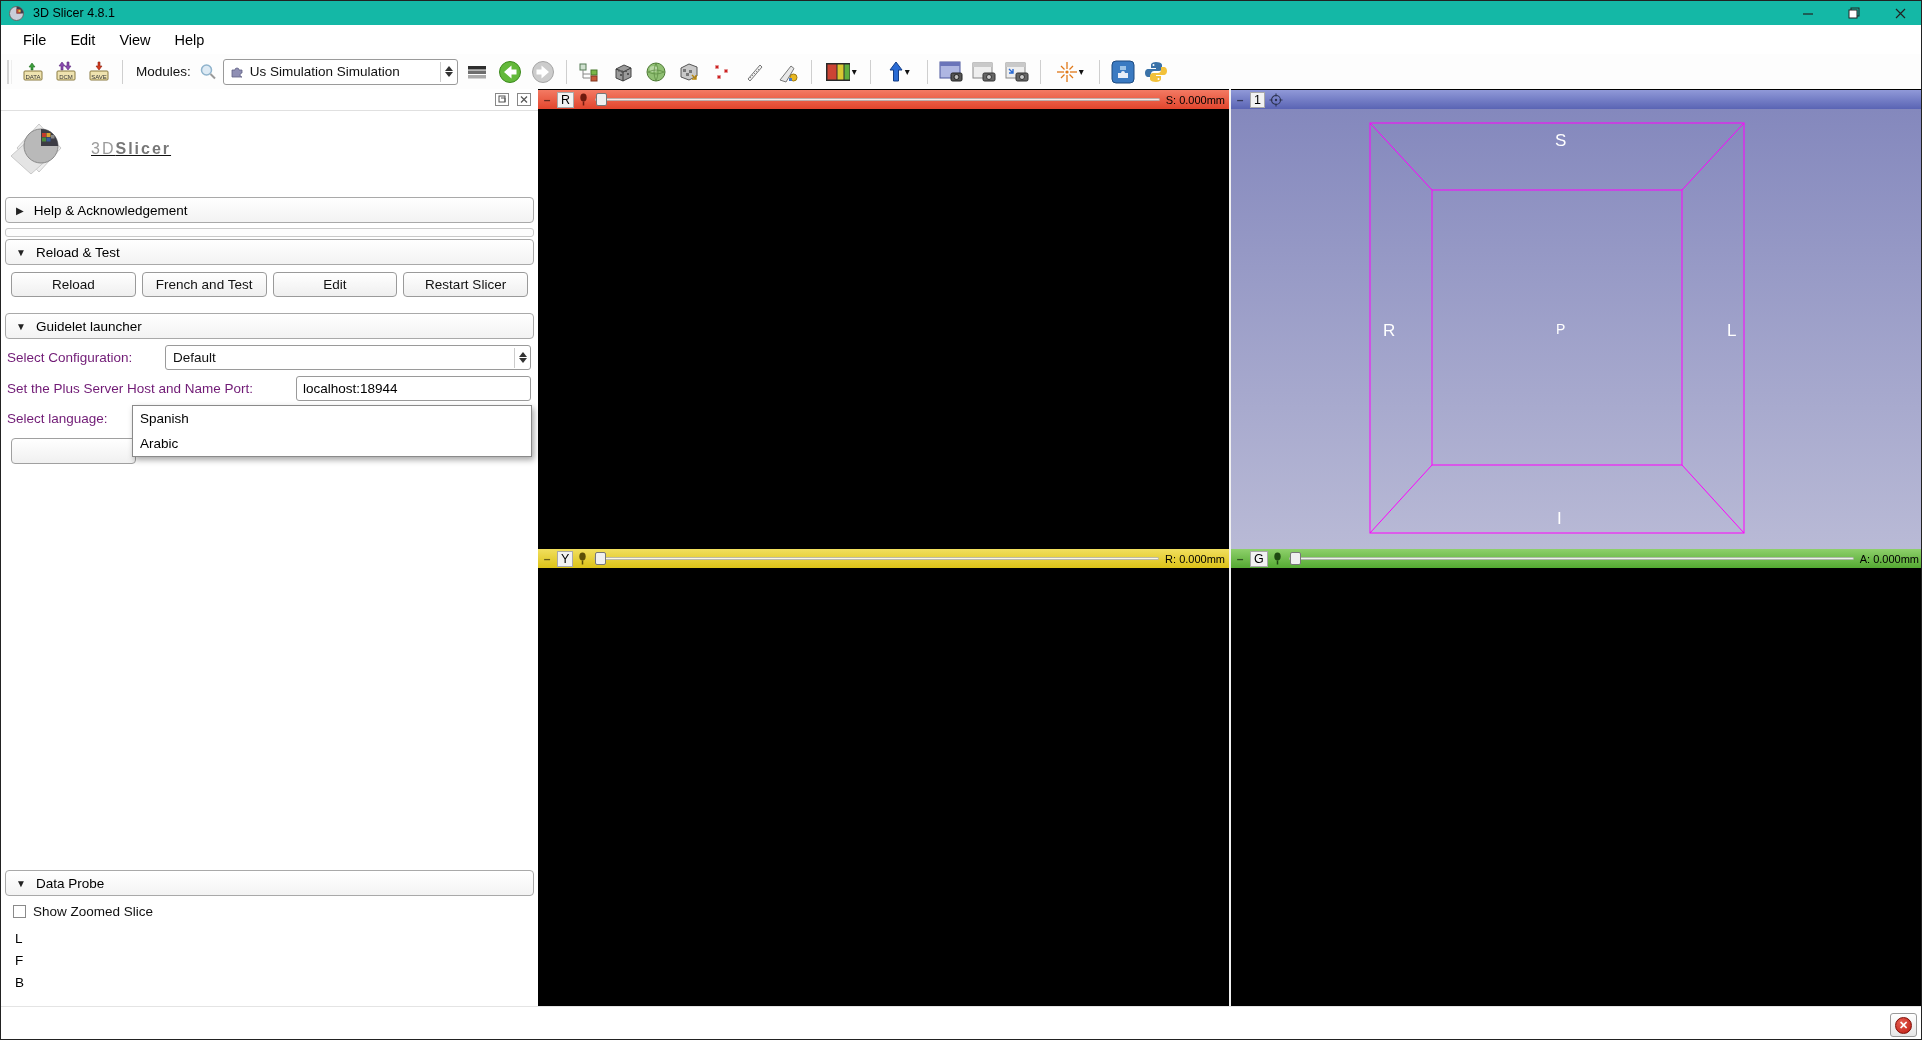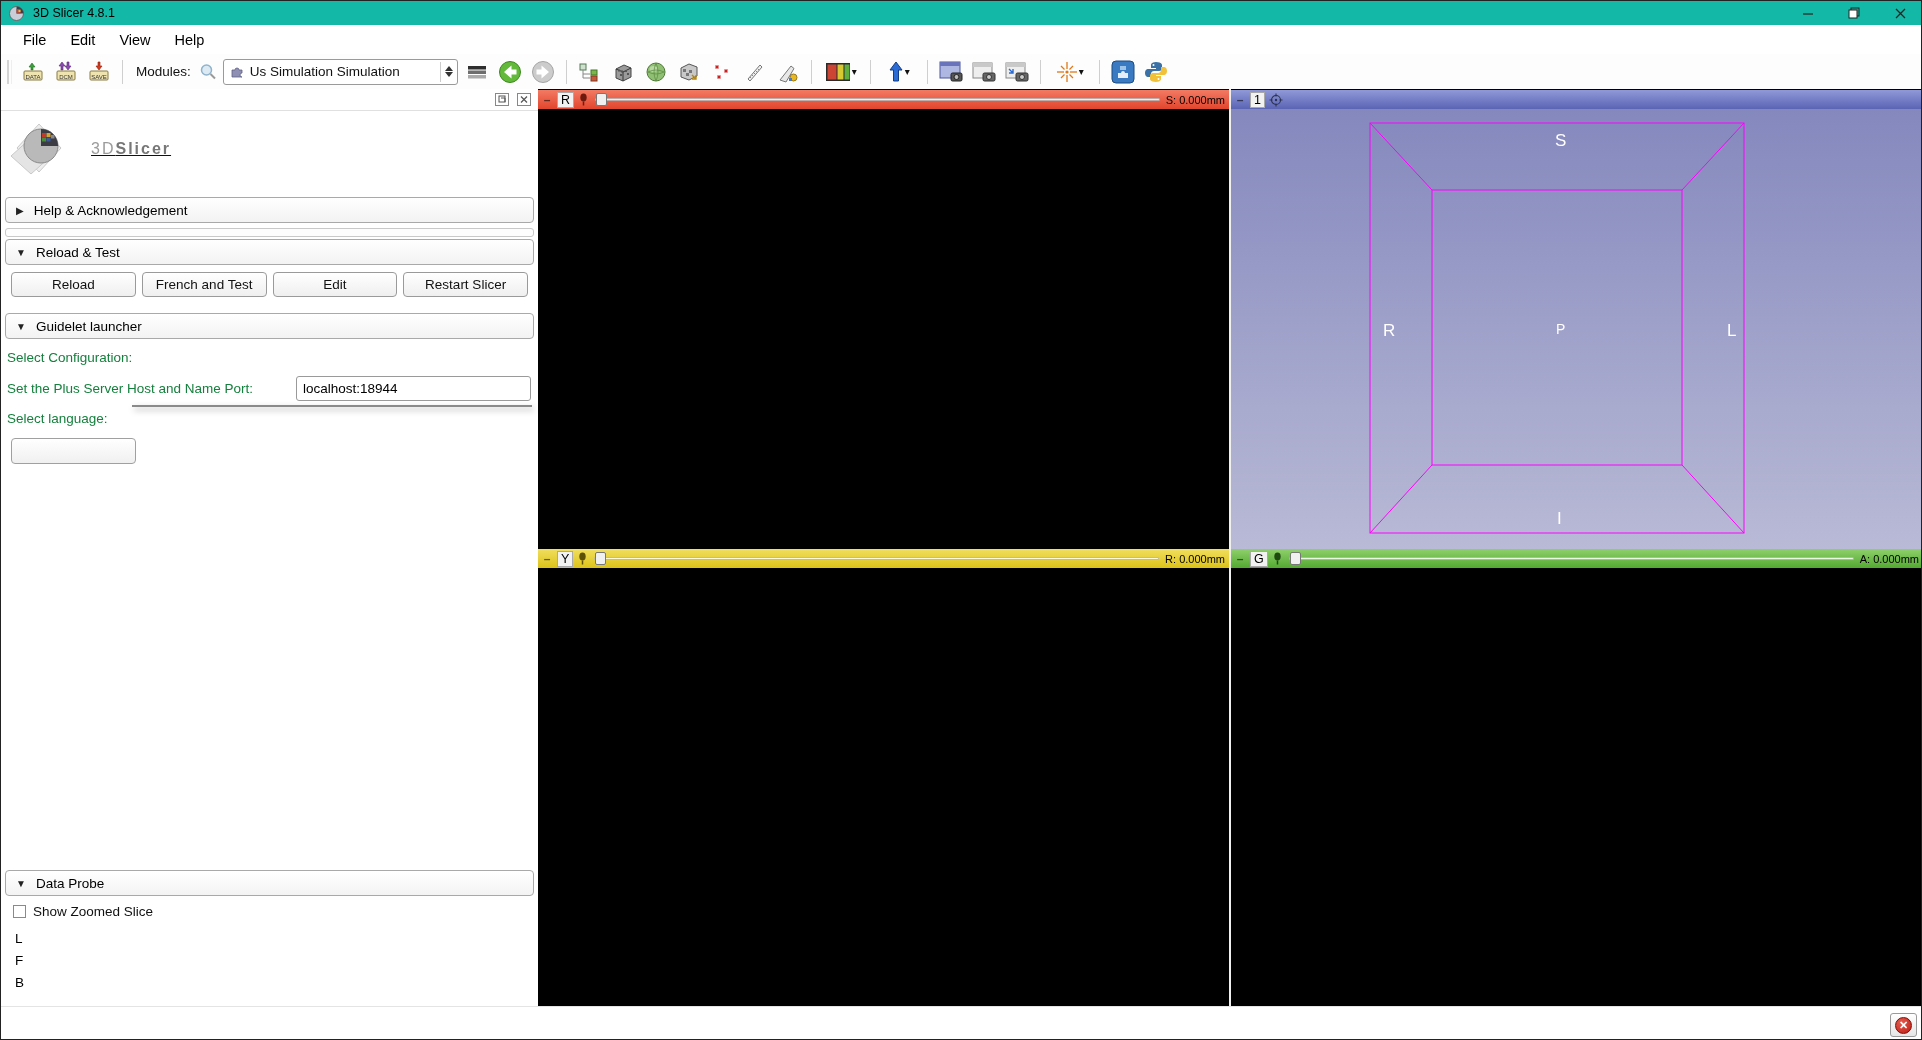--- a/index.html
+++ b/index.html
@@ -42,21 +42,21 @@
   .logo-row { position:absolute; left:8px; top:27px; height:66px; display:flex; align-items:center;text-decoration:underline; }
   .logo-text { font-size:16px; letter-spacing:2px; color:#9b9b9b; margin-left:10px; }
   .logo-text b { color:#777; }
   .collapsible { position:absolute; left:4px; width:529px; height:26px; border:1px solid #a9a9a9; border-radius:4px; background:linear-gradient(#ffffff,#f3f3f3); display:flex; align-items:center; padding-left:10px; gap:10px; }
   .collapsible .tri { font-size:10px; color:#222; }
   .collapsible .clabel { font-size:13.5px; color:#000; }
   .thin-strip { position:absolute; left:4px; width:529px; height:9px; border:1px solid #c9c9c9; border-radius:3px; background:#fdfdfd; }
   .push-btn { height:25px; border:1px solid #9a9a9a; border-radius:4px; background:linear-gradient(#ffffff,#efefef); font-size:13.5px; display:flex; align-items:center; justify-content:center; font-family:"Liberation Sans",sans-serif; }
   .btn-row { position:absolute; left:10px; top:183px; width:517px; display:flex; gap:6px; }
   .btn-row .push-btn { flex:1; }
-  .form-label { position:absolute; font-size:13.5px; color:#15803d; }
+  .form-label { position:absolute; font-size:13.5px; color:#701a75; }
   .combo { position:absolute; height:25px; border:1px solid #9a9a9a; border-radius:3px; background:#fff; display:flex; align-items:center; padding-left:7px; font-size:13.5px; }
   .combo .spin { margin-left:auto; margin-right:3px; }
   .text-input { position:absolute; height:25px; border:1px solid #9a9a9a; border-radius:3px; background:#fff; font-size:13.5px; padding-left:6px; font-family:"Liberation Sans",sans-serif; color:#000; }
   .lang-list { position:absolute; left:131px; top:316px; width:400px; background:#fff; border:1px solid #8a8a8a; box-shadow:2px 3px 6px rgba(0,0,0,0.35); z-index:20; }
   .lang-item { height:25px; line-height:25px; padding-left:7px; font-size:13.5px; color:#000; }
   .lang-item.selected { background:linear-gradient(#6590b4,#49708f); color:#fff; }
   .ghost-btn { position:absolute; left:10px; top:349px; width:125px; height:26px; border:1px solid #a0a0a0; border-radius:4px; background:linear-gradient(#ffffff,#f0f0f0); z-index:5; }
   .checkbox-row { position:absolute; left:12px; top:815px; display:flex; align-items:center; gap:7px; }
   .checkbox { width:13px; height:13px; border:1px solid #8a8a8a; background:#fff; }
   .cb-label { font-size:13.5px; }
@@ -389,29 +389,38 @@
         <div class="push-btn">Edit</div>
         <div class="push-btn">Restart Slicer</div>
       </div>
 
       <div class="collapsible" style="top:224px;">
         <span class="tri">▼</span>
         <span class="clabel">Guidelet launcher</span>
       </div>
 
       <span class="form-label" style="left:6px; top:261px;">Select Configuration:</span>
+      <div class="combo" style="left:164px; top:256px; width:366px;">
+        <span>Default</span>
+        <span class="spin">
+            <i class="up"></i>
+            <i class="dn"></i>
+          </span>
+      </div>
 
       <span class="form-label" style="left:6px; top:292px;">Set the Plus Server Host and Name Port:</span>
       <input class="text-input" style="left: 295px; top: 287px; width: 235px;" value="localhost:18944">
 
       <span class="form-label" style="left:6px; top:322px;">Select language:</span>
 
       <div class="ghost-btn"></div>
 
       <div class="lang-list">
+        <div class="lang-item">Spanish</div>
+        <div class="lang-item">Arabic</div>
       </div>
 
       <div class="collapsible" style="top:781px;">
         <span class="tri">▼</span>
         <span class="clabel">Data Probe</span>
       </div>
       <div class="checkbox-row">
         <div class="checkbox"></div>
         <span class="cb-label">Show Zoomed Slice</span>
       </div>

